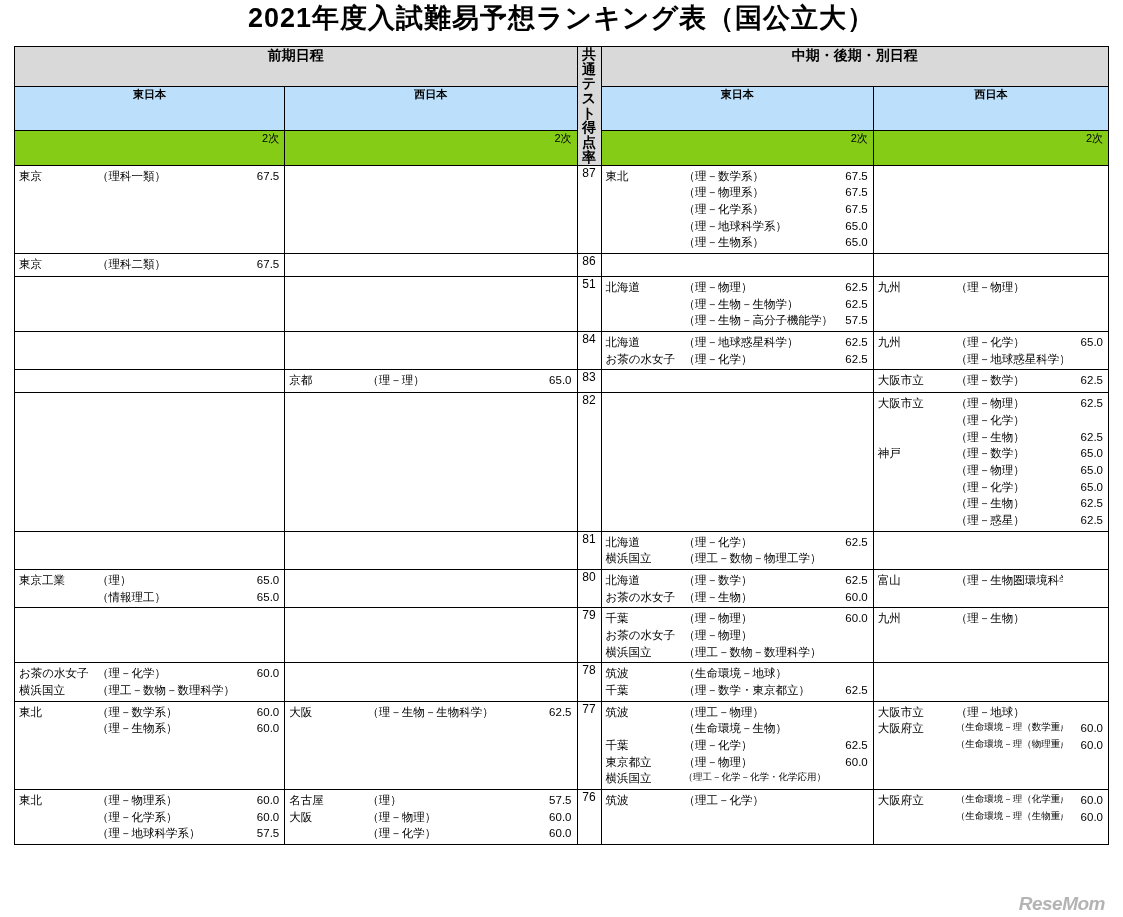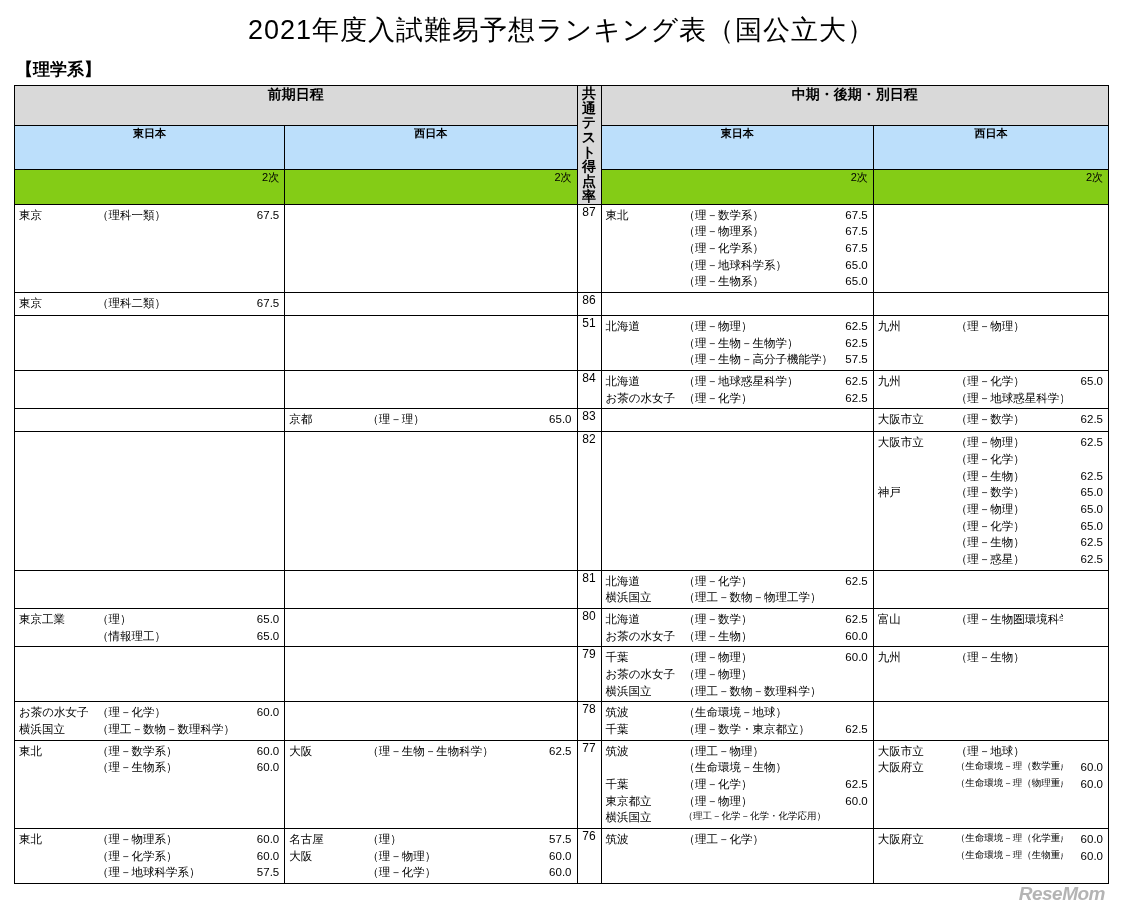--- a/index.html
+++ b/index.html
@@ -1,44 +1,43 @@
 <!DOCTYPE html>
 <html><head>
 <meta charset="utf-8">
 <style>
   html,body{margin:0;padding:0;background:#fff;}
   body{width:1123px;height:917px;font-family:"Liberation Sans","DejaVu Sans",sans-serif;color:#000;}
   .page{position:relative;width:1123px;height:917px;box-sizing:border-box;padding:0 14px;}
-  .title{text-align:center;font-size:27px;font-weight:normal;letter-spacing:1px;padding-top:12px;padding-bottom:10px;}
+  .title{text-align:center;font-size:27px;font-weight:bold;letter-spacing:1px;padding-top:0;padding-bottom:10px;}
   .section-label{font-size:17px;font-weight:bold;padding-left:2px;padding-bottom:4px;}
   table.rank{border-collapse:collapse;width:1095px;table-layout:fixed;border:1px solid #000;}
   table.rank td,table.rank th{border:1px solid #000;padding:0;vertical-align:top;}
   .hdr1 td{background:#d9d9d9;text-align:center;font-weight:bold;font-size:14px;height:20px;}
   .hdr2 td{background:#bcdffb;text-align:center;font-weight:bold;font-size:11px;height:22px;}
   .hdr3 td{font-size:11px;height:17px;background:#84cc16;}
   .hdr3 .n2{text-align:right;padding-right:5px;}
   .score-col{width:22px;text-align:center;font-size:12px;vertical-align:top;padding-top:2px;}
   .score-head{background:#d9d9d9;font-size:8px;line-height:1.05;text-align:center;vertical-align:middle;font-weight:bold;}
   .cellbox{font-size:11.5px;line-height:1.45;padding:2px 0 2px 0;}
   .row-line{display:flex;width:100%;white-space:nowrap;}
   .uni{width:74px;padding-left:4px;overflow:hidden;}
   .fac{flex:1;padding-left:4px;overflow:hidden;}
   .num{width:40px;text-align:right;padding-right:5px;}
   .small{font-size:9.5px;}
-  .logo{position:absolute;right:18px;bottom:12px;font-size:19px;font-weight:bold;font-style:italic;color:#9a9a9a;letter-spacing:-0.5px;}
+  .logo{position:absolute;right:18px;bottom:2px;font-size:19px;font-weight:bold;font-style:italic;color:#9a9a9a;letter-spacing:-0.5px;}
   .logo .r{color:#b4b4b4;}
   .empty-cell{height:18px;}
 </style>
 </head>
 <body>
 
 <div class="page">
 
   <div class="title">2021年度入試難易予想ランキング表（国公立大）</div>
-  <div class="section-label">【理学系】</div>
 
   <table class="rank">
     <colgroup>
       <col style="width:270px">
       <col style="width:292px">
       <col style="width:24px">
       <col style="width:272px">
       <col style="width:235px">
     </colgroup>
     <thead>

